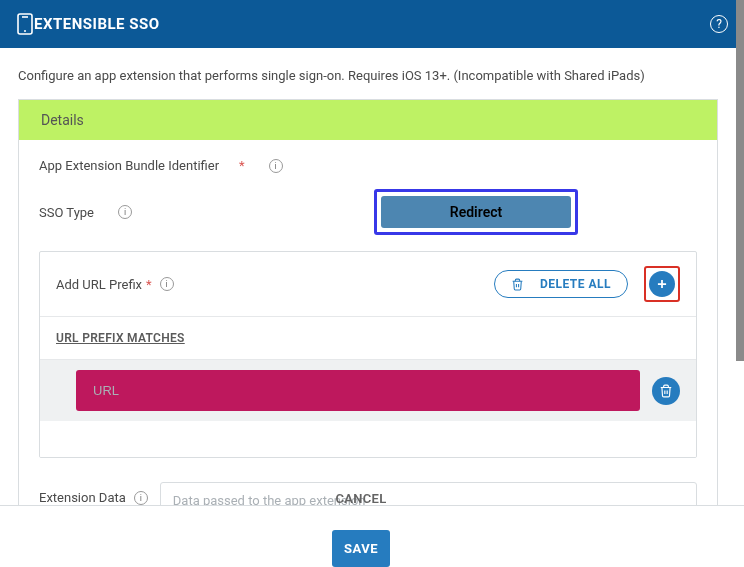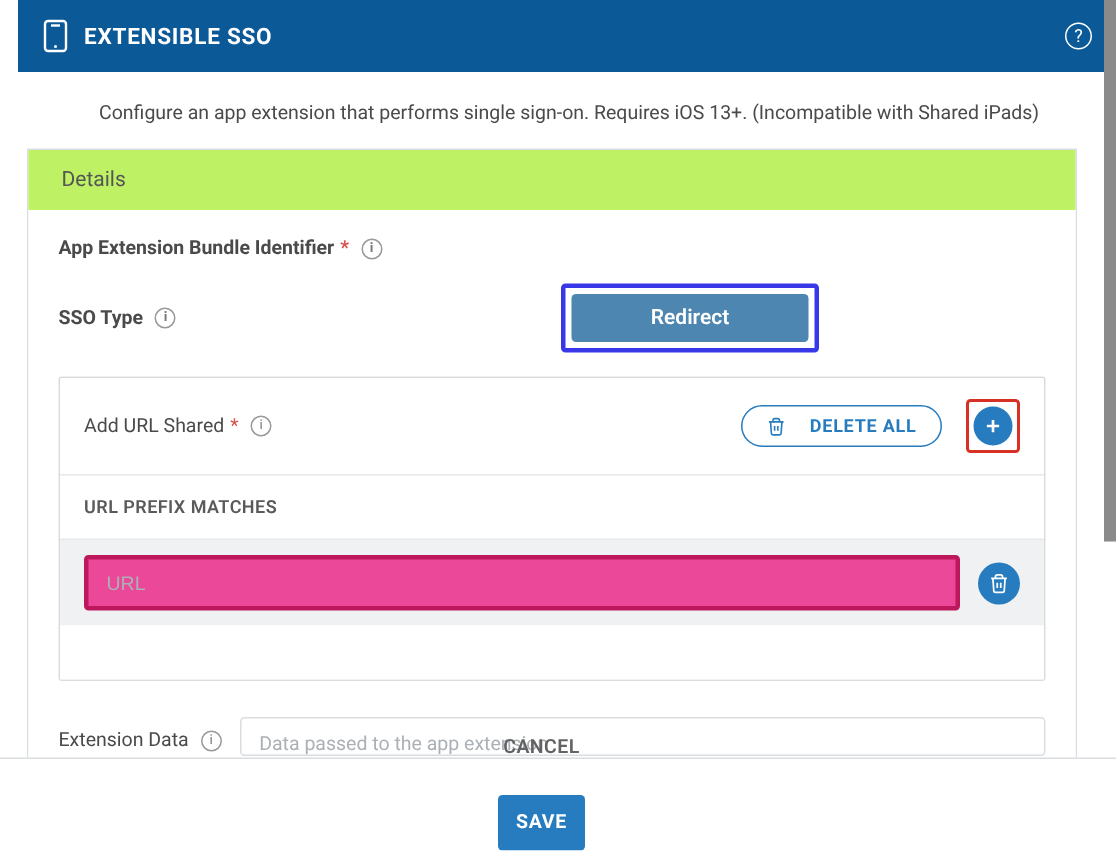--- a/index.html
+++ b/index.html
@@ -22,22 +22,20 @@
     position: absolute; top: 0; left: 0; width: 8px; height: 361px;
     background: #8a8a8a;
   }
   .header {
     height: 48px;
     background: #0c5997;
     color: #fff;
     display: flex;
     align-items: center;
     padding: 0 16px;
-    gap: 10px;
-    margin-left: 12px;
   }
   .title {
     font-size: 15px;
     font-weight: 700;
     letter-spacing: 0.5px;
   }
   .header .help {
     margin-left: auto;
     width: 18px; height: 18px;
     border: 1.5px solid #fff;
@@ -46,21 +44,20 @@
     font-size: 12px;
   }
   .mobile-icon {
     color: #fff;
     flex-shrink: 0;
   }
   .description {
     padding: 20px 18px 16px 18px;
     color: #4a4a4a;
     font-size: 13px;
-    margin-left: 48px;
   }
   .panel {
     margin: 0 18px;
     border: 1px solid #d9dde0;
   }
   .panel-head {
     background: #bef264;
     padding: 12px 22px;
     font-size: 14px;
     color: #555;
@@ -71,24 +68,23 @@
   }
   .row {
     display: flex;
     align-items: center;
     margin-bottom: 16px;
   }
   .row .lab {
     width: 335px;
     display: flex;
     align-items: center;
-    gap: 4px;
+    gap: 20px;
     font-size: 13px;
     color: #4a4a4a;
-    font-weight: bold;
   }
   .req { color: #d9534f; }
   .info-icn {
     display: inline-flex;
     width: 14px; height: 14px;
     border: 1px solid #999;
     border-radius: 50%;
     align-items: center; justify-content: center;
     font-size: 9px;
     color: #777;
@@ -111,23 +107,23 @@
   }
   .toggle-btn {
     flex: 1;
     display: flex; align-items: center; justify-content: center;
     font-size: 14px;
     font-weight: 600;
     cursor: pointer;
   }
   .toggle-active {
     background: #4d86b1;
-    color: #ffffff;
-    border-radius: 3px;
-    width: 158px;
+    color: #000000;
+    border-radius: 3px;
+    width: 190px;
     height: 32px;
   }
   .toggle-inactive {
     background: #fff;
     color: #666;
   }
   .toggle-container {
     display: flex;
     align-items: center;
     flex: 1;
@@ -189,35 +185,37 @@
     color: #fff;
     cursor: pointer;
   }
   .sub-title {
     padding: 14px 16px;
     font-size: 12px;
     font-weight: 600;
     color: #5a5a5a;
     letter-spacing: 0.3px;
     border-bottom: 1px solid #e6e8ea;
+    text-decoration: underline;
   }
   .url-row {
     background: #eff1f2;
     padding: 10px 16px;
     display: flex;
     align-items: center;
     gap: 12px;
   }
   .url-input {
     flex: 1;
-    border: 3px solid #be185d;
+    border: 5px solid #be185d;
     border-radius: 3px;
     padding: 8px 12px;
     font-size: 13px;
-    background: #ec4899;
+    background: #be185d;
+    margin-left: 20px;
   }
   .url-input::placeholder { color: #aab0b5; }
   .trash-btn {
     width: 28px; height: 28px;
     background: #267cbf;
     border-radius: 50%;
     display: flex; align-items: center; justify-content: center;
     color: #fff;
     cursor: pointer;
   }
@@ -320,21 +318,21 @@
           <div class="toggle-wrap-highlight">
             <div class="toggle-btn toggle-active">Redirect</div>
           </div>
           <div class="toggle-btn toggle-inactive inactive-wrap">Credential</div>
         </div>
       </div>
 
       <div class="subpanel">
         <div class="subpanel-head">
           <div class="lab2">
-            <span>Add URL Shared</span>
+            <span>Add URL Prefix</span>
             <span class="req">*</span>
             <span class="info-icn">i</span>
           </div>
           <div class="del-all">
             <svg width="13" height="13" viewBox="0 0 24 24" fill="none" stroke="currentColor" stroke-width="2">
               <polyline points="3 6 5 6 21 6"></polyline>
               <path d="M19 6l-1 14a2 2 0 0 1-2 2H8a2 2 0 0 1-2-2L5 6"></path>
               <path d="M10 11v6M14 11v6"></path>
               <path d="M8 6V4a2 2 0 0 1 2-2h4a2 2 0 0 1 2 2v2"></path>
             </svg>

